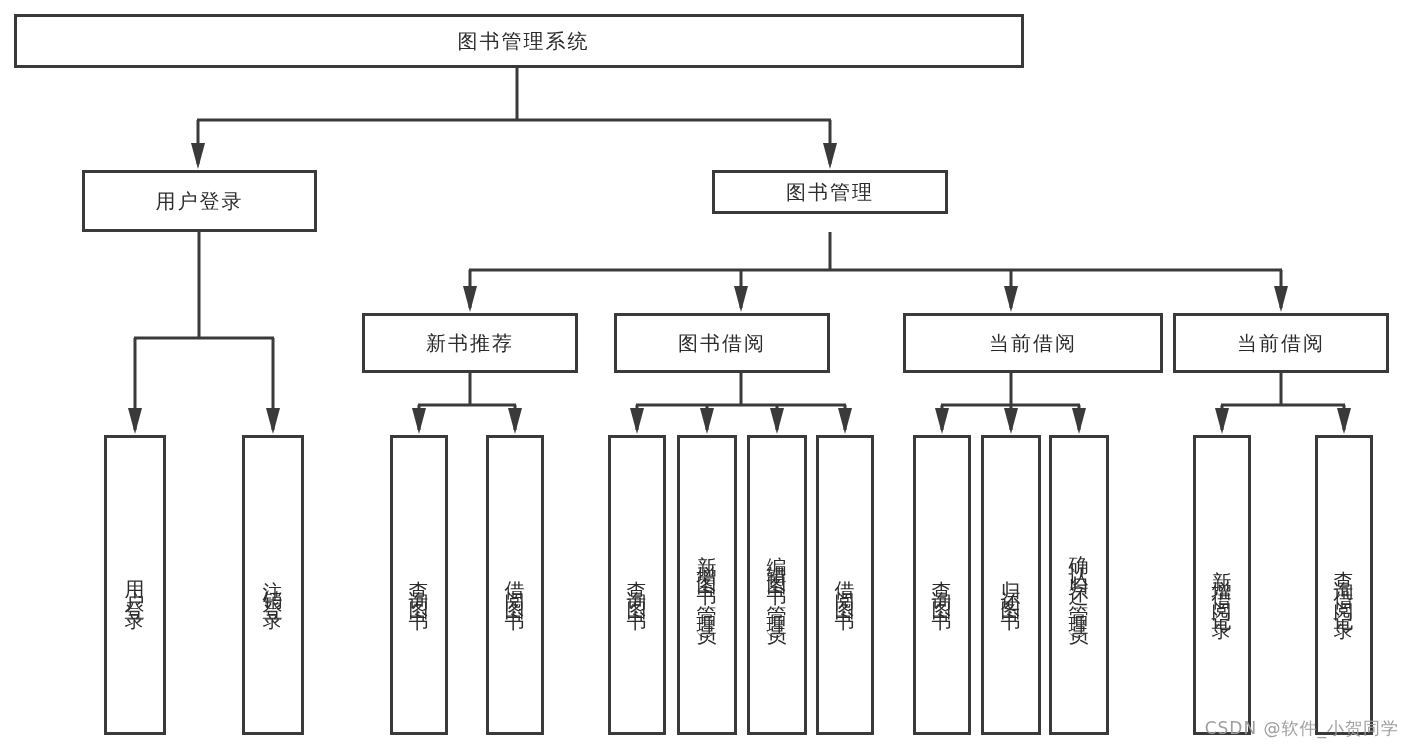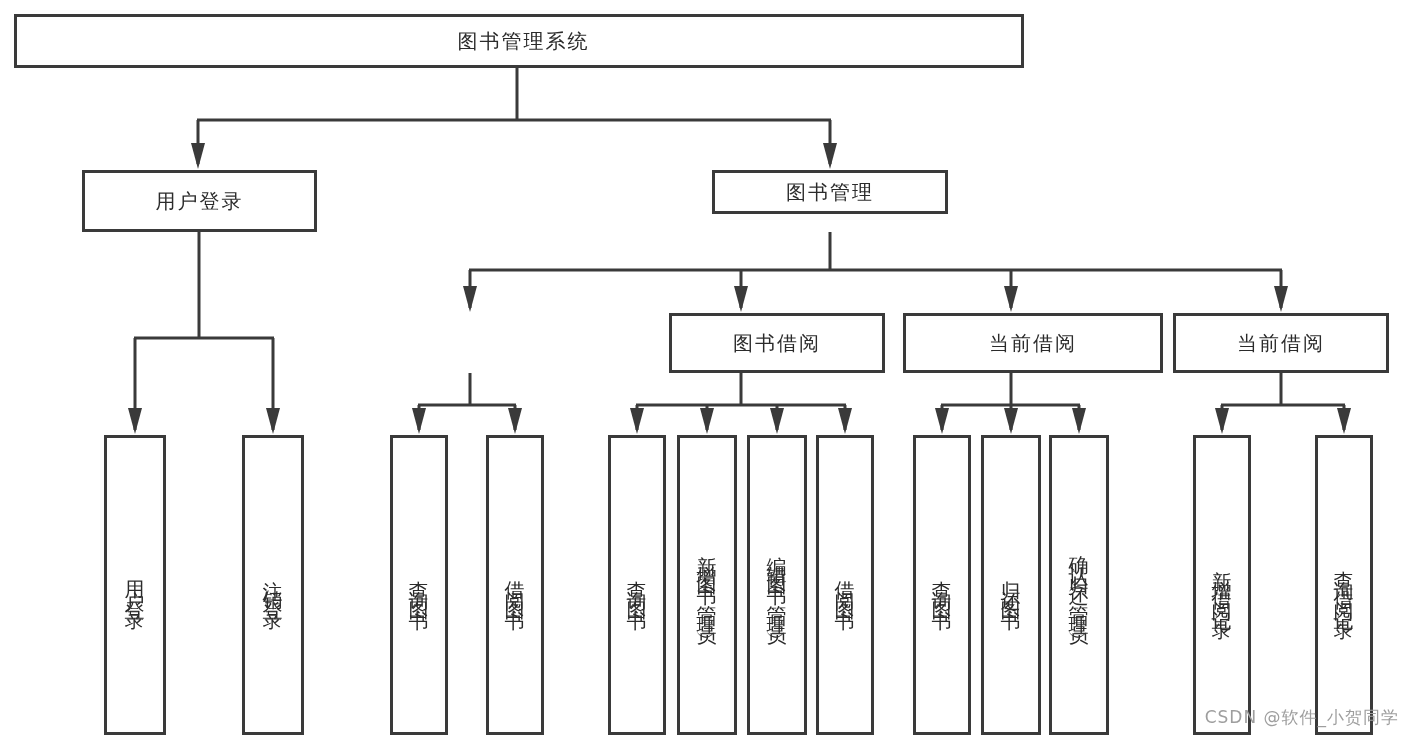--- a/index.html
+++ b/index.html
@@ -50,21 +50,21 @@
     stroke-width: 3;
     fill: none;
   }
   #connector-layer polygon {
     fill: #3a3a3a;
     stroke: none;
   }
   .watermark {
     position: absolute;
     right: 6px;
-    bottom: 18px;
+    bottom: 7px;
     font-size: 17px;
     color: #9e9e9e;
     letter-spacing: 1px;
     white-space: nowrap;
   }
 </style>
 </head>
 <body>
 
 <div id="canvas">
@@ -96,21 +96,22 @@
     <polygon points="1072,408 1086,408 1079,434"></polygon>
     <polygon points="1215,408 1229,408 1222,434"></polygon>
     <polygon points="1337,408 1351,408 1344,434"></polygon>
   </svg>
 
   <div class="node hnode" style="left:14px; top:14px; width:1010px; height:54px;padding-left:9px;">图书管理系统</div>
 
   <div class="node hnode" style="left:82px; top:170px; width:235px; height:62px;">用户登录</div>
   <div class="node hnode" style="left:712px; top:170px; width:236px; height:44px;">图书管理</div>
 
-  <div class="node hnode" style="left:669px; top:313px; width:216px; height:60px;">图书借阅</div>
+  <div class="node hnode" style="left:362px; top:313px; width:216px; height:60px;">新书推荐</div>
+  <div class="node hnode" style="left:614px; top:313px; width:216px; height:60px;">图书借阅</div>
   <div class="node hnode" style="left:903px; top:313px; width:260px; height:60px;">当前借阅</div>
   <div class="node hnode" style="left:1173px; top:313px; width:216px; height:60px;">当前借阅</div>
 
   <div class="node vnode" style="left:104px; top:435px; width:62px; height:300px;">用户登录</div>
   <div class="node vnode" style="left:242px; top:435px; width:62px; height:300px;">注销登录</div>
 
   <div class="node vnode" style="left:390px; top:435px; width:58px; height:300px;">查询图书</div>
   <div class="node vnode" style="left:486px; top:435px; width:58px; height:300px;">借阅图书</div>
 
   <div class="node vnode" style="left:608px; top:435px; width:58px; height:300px;">查询图书</div>

